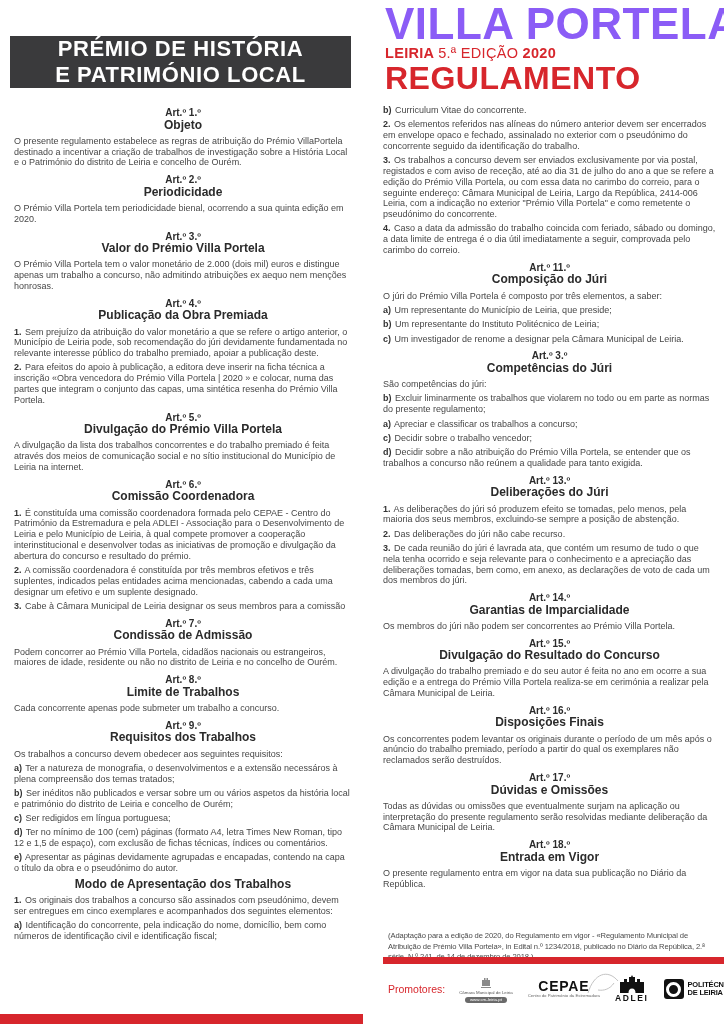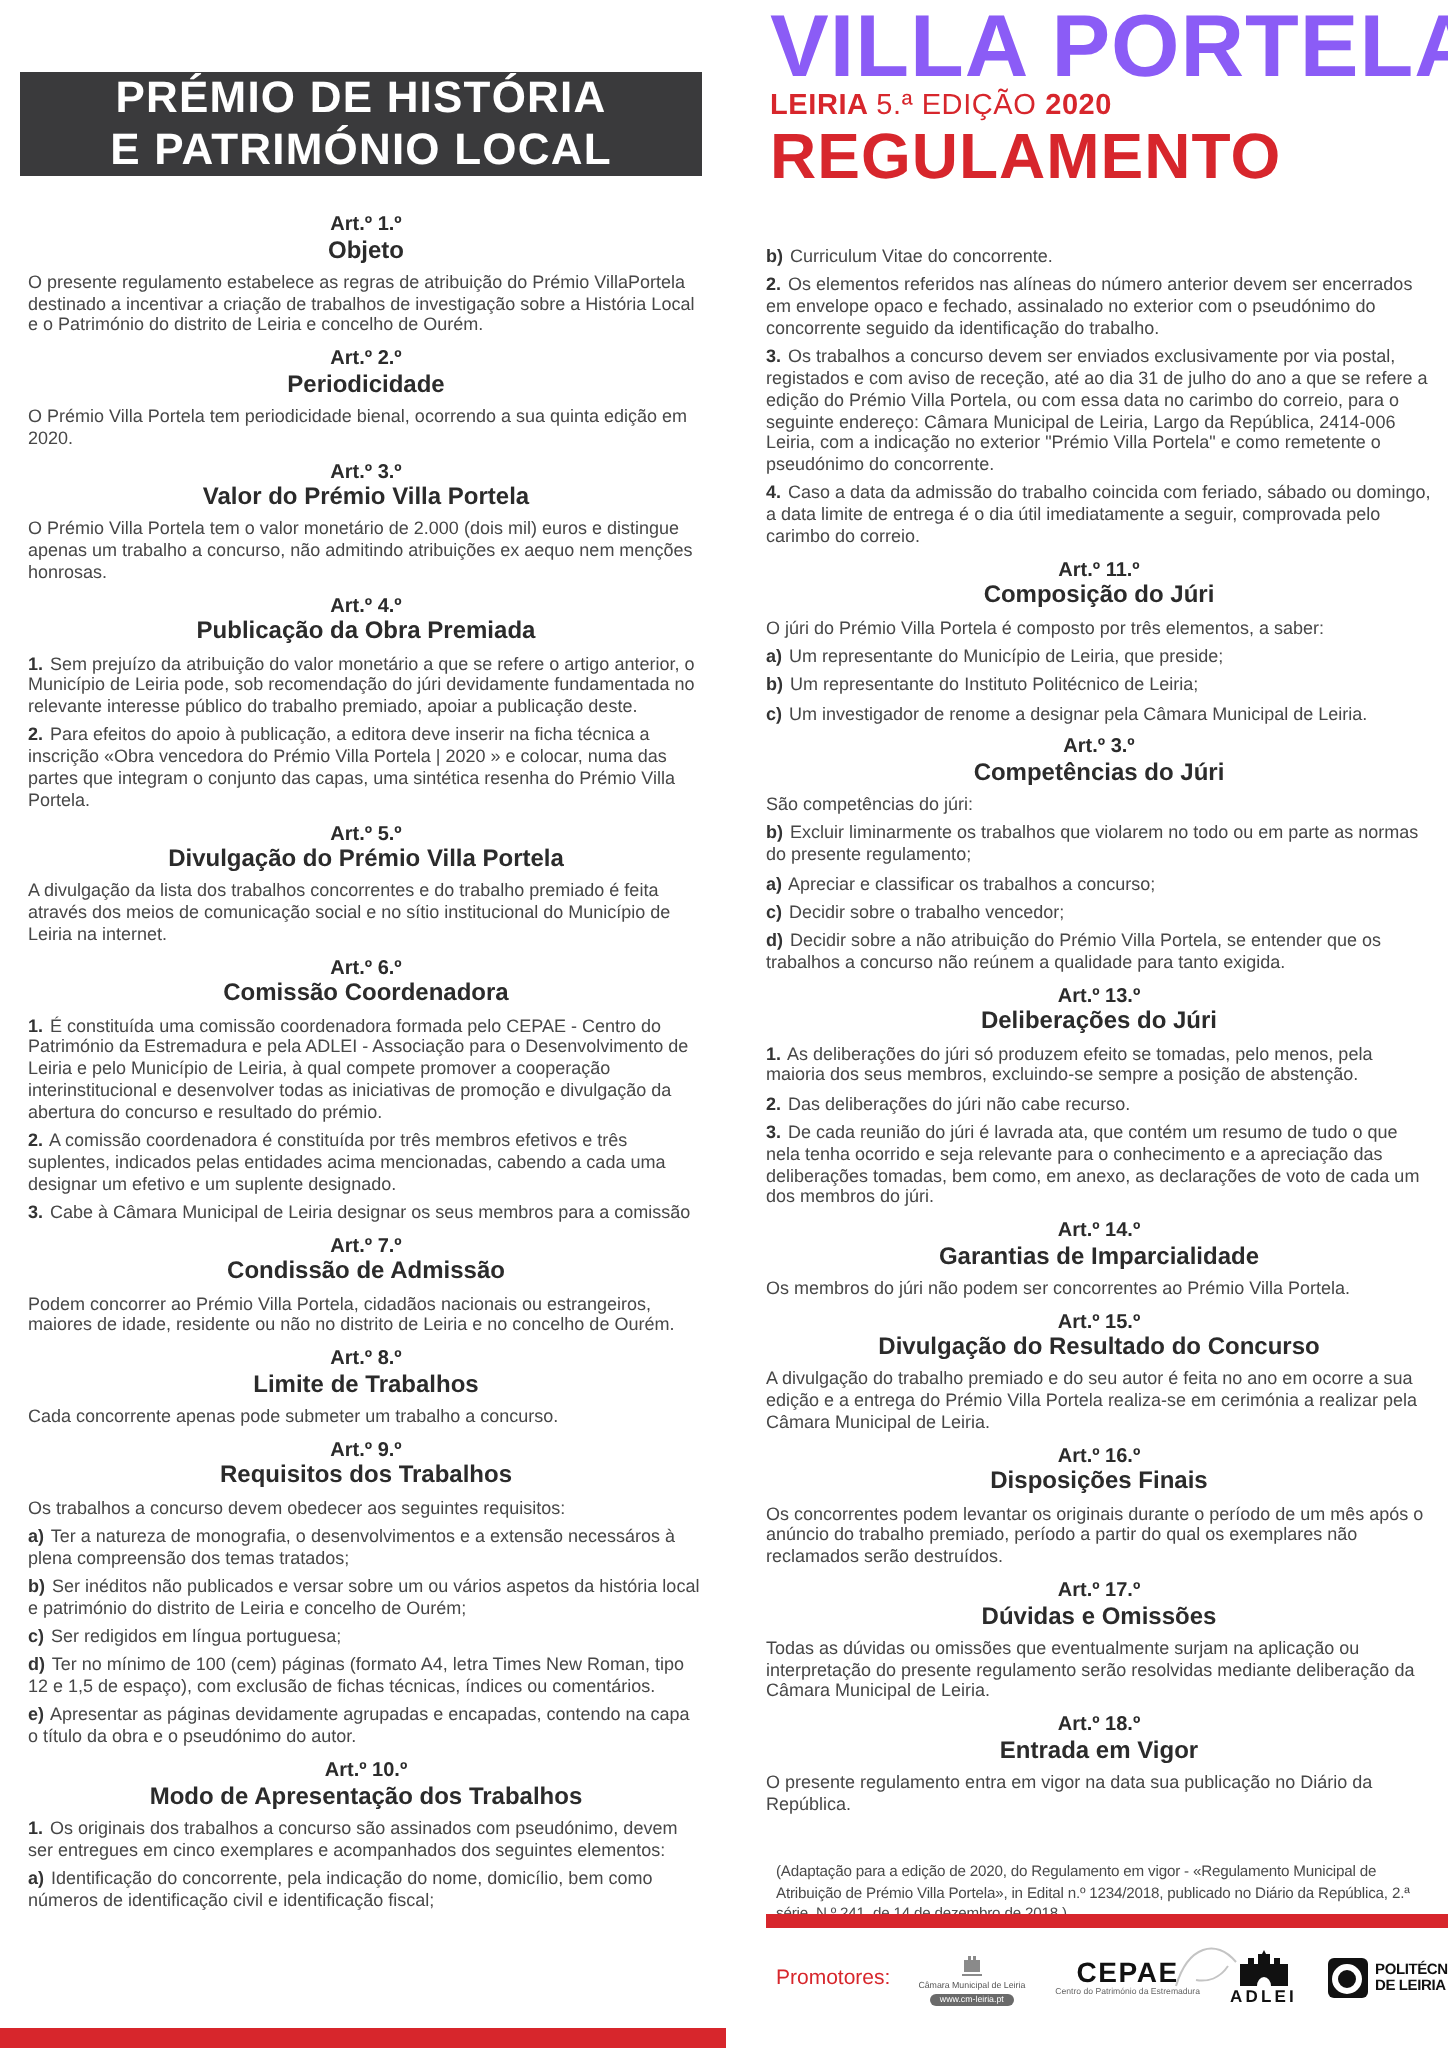--- a/index.html
+++ b/index.html
@@ -137,28 +137,27 @@
       <div class="art-num">Art.º 9.º</div>
       <div class="art-title">Requisitos dos Trabalhos</div>
       <p class="para"><span>Os trabalhos a concurso devem obedecer aos seguintes requisitos:</span></p>
       <p class="para"><b>a)</b> <span>Ter a natureza de monografia, o desenvolvimentos e a extensão necessáros à plena compreensão dos temas tratados;</span></p>
       <p class="para"><b>b)</b> <span>Ser inéditos não publicados e versar sobre um ou vários aspetos da história local e património do distrito de Leiria e concelho de Ourém;</span></p>
       <p class="para"><b>c)</b> <span>Ser redigidos em língua portuguesa;</span></p>
       <p class="para"><b>d)</b> <span>Ter no mínimo de 100 (cem) páginas (formato A4, letra Times New Roman, tipo 12 e 1,5 de espaço), com exclusão de fichas técnicas, índices ou comentários.</span></p>
       <p class="para"><b>e)</b> <span>Apresentar as páginas devidamente agrupadas e encapadas, contendo na capa o título da obra e o pseudónimo do autor.</span></p>
     </section>
     <section>
-      <div class="art-num">Art.º 10.º</div>
       <div class="art-title">Modo de Apresentação dos Trabalhos</div>
       <p class="para"><b>1.</b> <span>Os originais dos trabalhos a concurso são assinados com pseudónimo, devem ser entregues em cinco exemplares e acompanhados dos seguintes elementos:</span></p>
       <p class="para"><b>a)</b> <span>Identificação do concorrente, pela indicação do nome, domicílio, bem como números de identificação civil e identificação fiscal;</span></p>
     </section>
   </div>
 <div class="col col-right">
-  <div id="right-continuation" style="margin-top:22px;">
+  <div id="right-continuation" style="margin-top:4px;">
       <p class="para"><b>b)</b> <span>Curriculum Vitae do concorrente.</span></p>
       <p class="para"><b>2.</b> <span>Os elementos referidos nas alíneas do número anterior devem ser encerrados em envelope opaco e fechado, assinalado no exterior com o pseudónimo do concorrente seguido da identificação do trabalho.</span></p>
       <p class="para"><b>3.</b> <span>Os trabalhos a concurso devem ser enviados exclusivamente por via postal, registados e com aviso de receção, até ao dia 31 de julho do ano a que se refere a edição do Prémio Villa Portela, ou com essa data no carimbo do correio, para o seguinte endereço: Câmara Municipal de Leiria, Largo da República, 2414-006 Leiria, com a indicação no exterior "Prémio Villa Portela" e como remetente o pseudónimo do concorrente.</span></p>
       <p class="para"><b>4.</b> <span>Caso a data da admissão do trabalho coincida com feriado, sábado ou domingo, a data limite de entrega é o dia útil imediatamente a seguir, comprovada pelo carimbo do correio.</span></p>
     </div>
   <div id="right-articles">
       <section>
         <div class="art-num">Art.º 11.º</div>
         <div class="art-title">Composição do Júri</div>
         <p class="para"><span>O júri do Prémio Villa Portela é composto por três elementos, a saber:</span></p>

